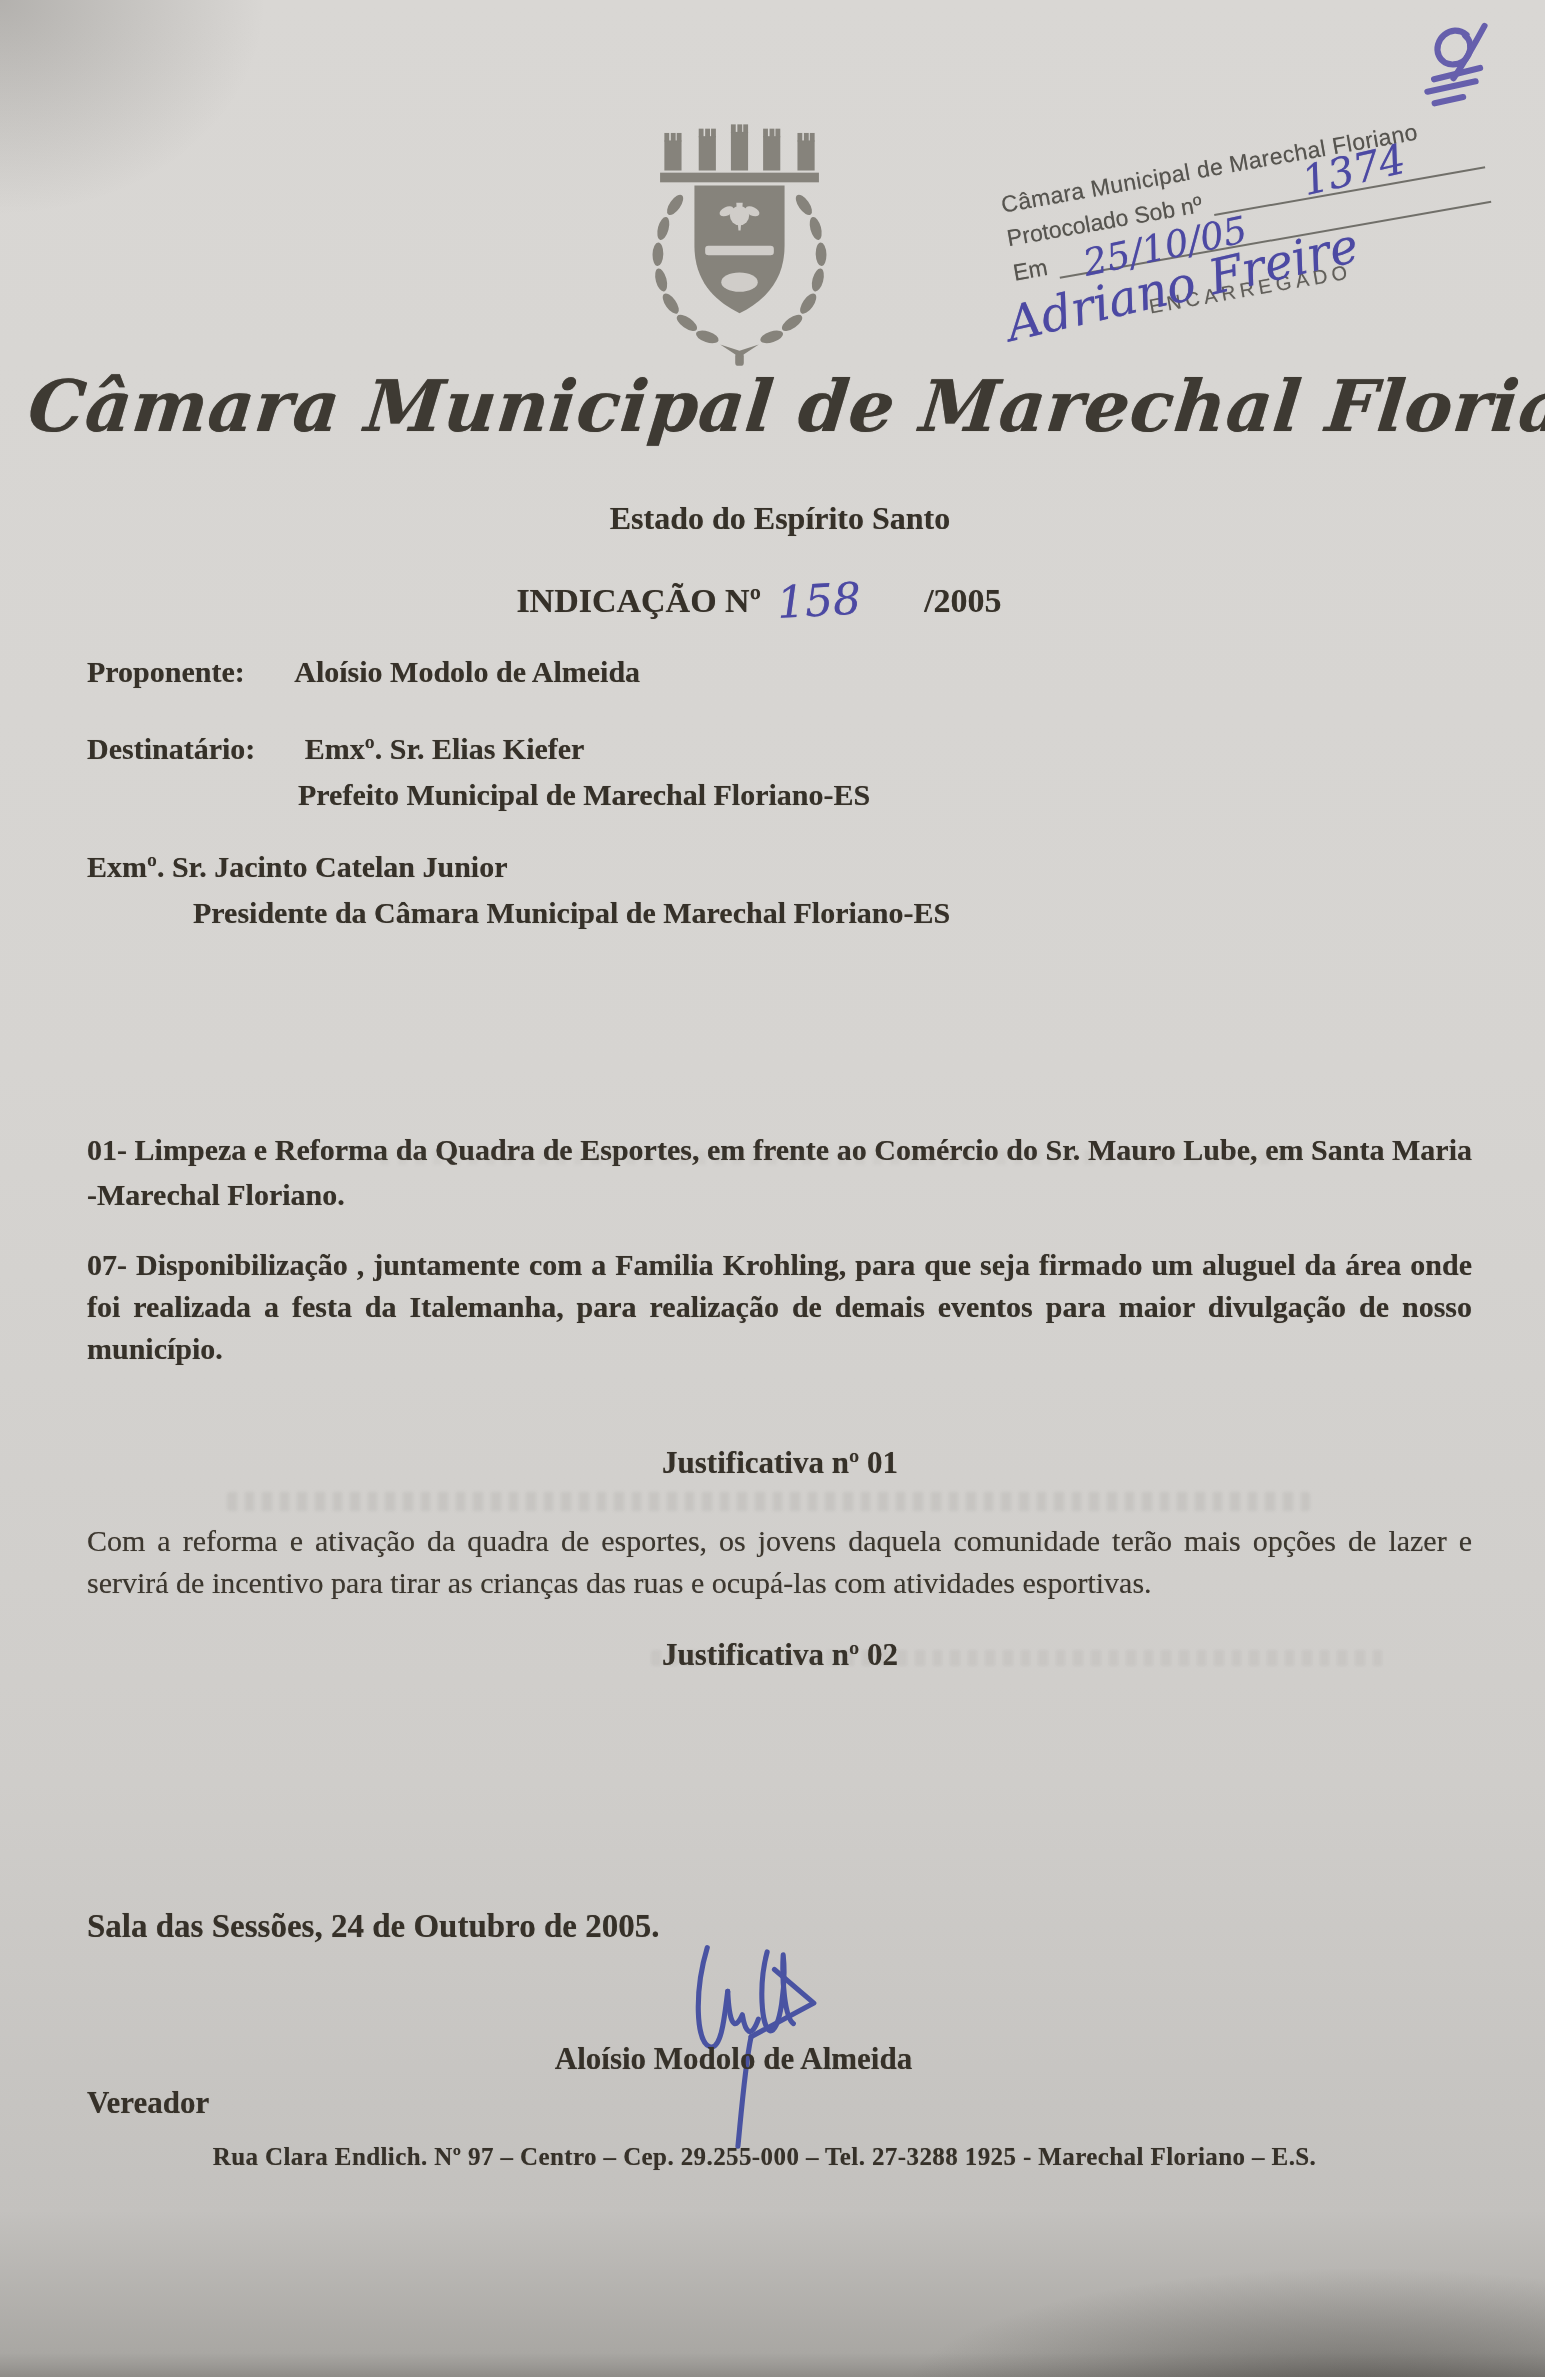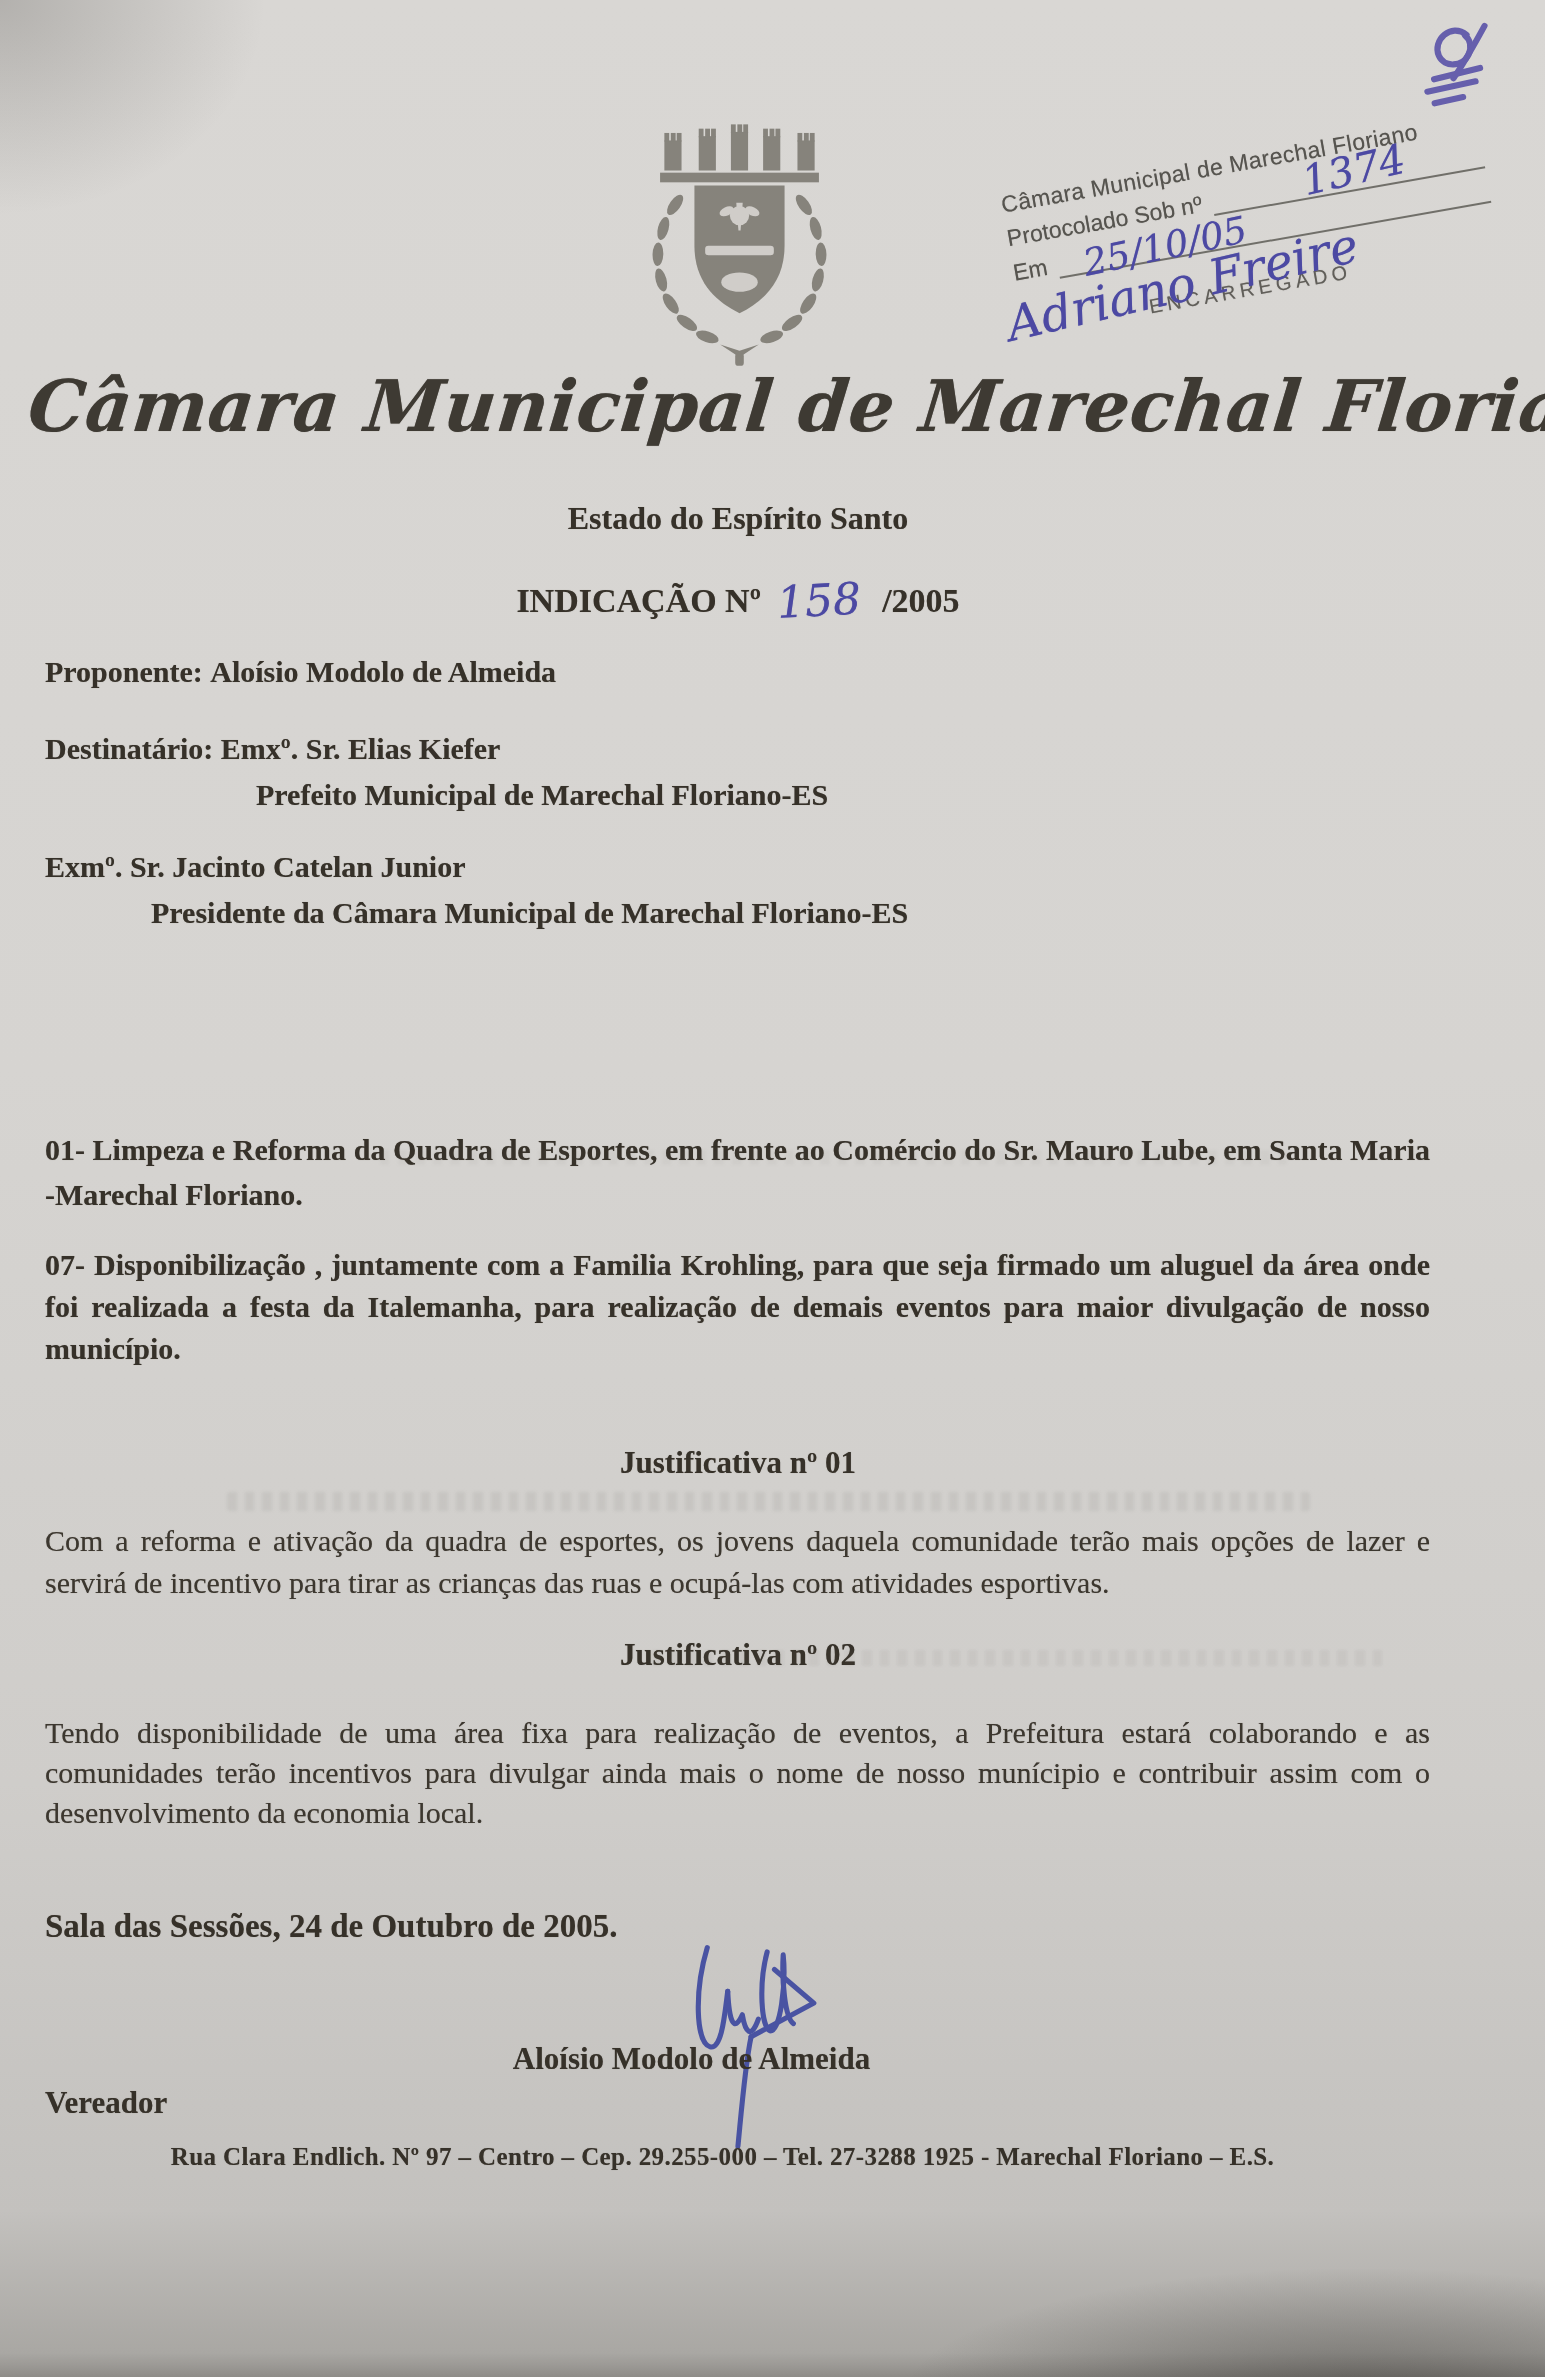--- a/index.html
+++ b/index.html
@@ -8,21 +8,21 @@
     font-family:"Liberation Serif","DejaVu Serif",serif;
     background:#d5d3d0;
   }
   .page{
     position:absolute;inset:0;
     background:
       radial-gradient(ellipse 380px 307px at 0% 0%, rgba(45,42,38,.22), transparent 70%),
       radial-gradient(ellipse 658px 190px at 88% 101%, rgba(38,36,32,.45), transparent 70%),
       linear-gradient(180deg,#d9d7d4 0%,#d6d4d1 45%,#cfcdca 75%,#c3c1be 93%,#a9a7a3 99%,#8e8c88 100%);
   }
-  .txt{color:#3c372f;text-shadow:0 0 0.7px rgba(70,64,55,.55);}
+  .txt{color:#3c372f;text-shadow:0 0 0.7px rgba(70,64,55,.55);margin-left:42px;}
   .b{font-weight:bold;color:#363129;}
   .abs{position:absolute;}
   
   .ok-mark{left:1419px;top:16px;width:73px;height:94px;transform:rotate(6deg);}
   .emblem{left:631px;top:119px;width:217px;height:249px;opacity:.88;filter:blur(0.3px);}
   .title{
     left:29px;top:364px;width:1441px;text-align:center;
     font-family:"DejaVu Serif","Liberation Serif",serif;
     font-style:italic;font-size:71px;font-weight:bold;color:#3e3a33;
     transform:skewX(-6deg);letter-spacing:0.7px;white-space:nowrap;
@@ -192,21 +192,20 @@
   <div class="abs m-line meta-exm txt b">Exmº. Sr. Jacinto Catelan Junior</div>
   <div class="abs m-line meta-exm-role txt b">Presidente da Câmara Municipal de Marechal Floriano-ES</div>
 
   <div class="abs para item1 txt b">01- Limpeza e Reforma da Quadra de Esportes, em frente ao Comércio do Sr. Mauro Lube, em Santa Maria -Marechal Floriano.</div>
   <div class="abs para item2 txt b">07- Disponibilização , juntamente com a Familia Krohling, para que seja firmado um aluguel da área onde foi realizada a festa da Italemanha, para realização de demais eventos para maior divulgação de nosso município.</div>
 
   <div class="abs j-title j1-title txt b">Justificativa nº 01</div>
   <div class="abs para j1-text txt">Com a reforma e ativação da quadra de esportes, os jovens daquela comunidade terão mais opções de lazer e servirá de incentivo para tirar as crianças das ruas e ocupá-las com atividades esportivas.</div>
 
   <div class="abs j-title j2-title txt b">Justificativa nº 02</div>
-  <div class="abs para j2-text txt">Tendo disponibilidade de uma área fixa para realização de eventos, a Prefeitura estará colaborando e as comunidades terão incentivos para divulgar ainda mais o nome de nosso munícipio e contribuir assim com  o desenvolvimento da economia local.</div>
 
   <div class="abs dateline txt b">Sala das Sessões, 24 de Outubro de 2005.</div>
 
   <svg class="abs sig-svg" viewBox="0 0 200 300" fill="none" stroke="#3f4aa0" stroke-width="7" stroke-linecap="round" stroke-linejoin="round" opacity=".92">
     <path d="M36,20 C18,80 20,150 40,156 C56,160 60,110 64,80"></path>
     <path d="M64,80 C66,120 72,138 84,112 C88,136 96,146 106,118"></path>
     <path d="M118,26 C106,70 110,130 122,134 C136,136 144,70 140,30 C138,64 142,116 154,124"></path>
     <path d="M128,50 L182,96 L96,142"></path>
     <path d="M96,142 C88,180 84,230 78,292"></path>
   </svg>

